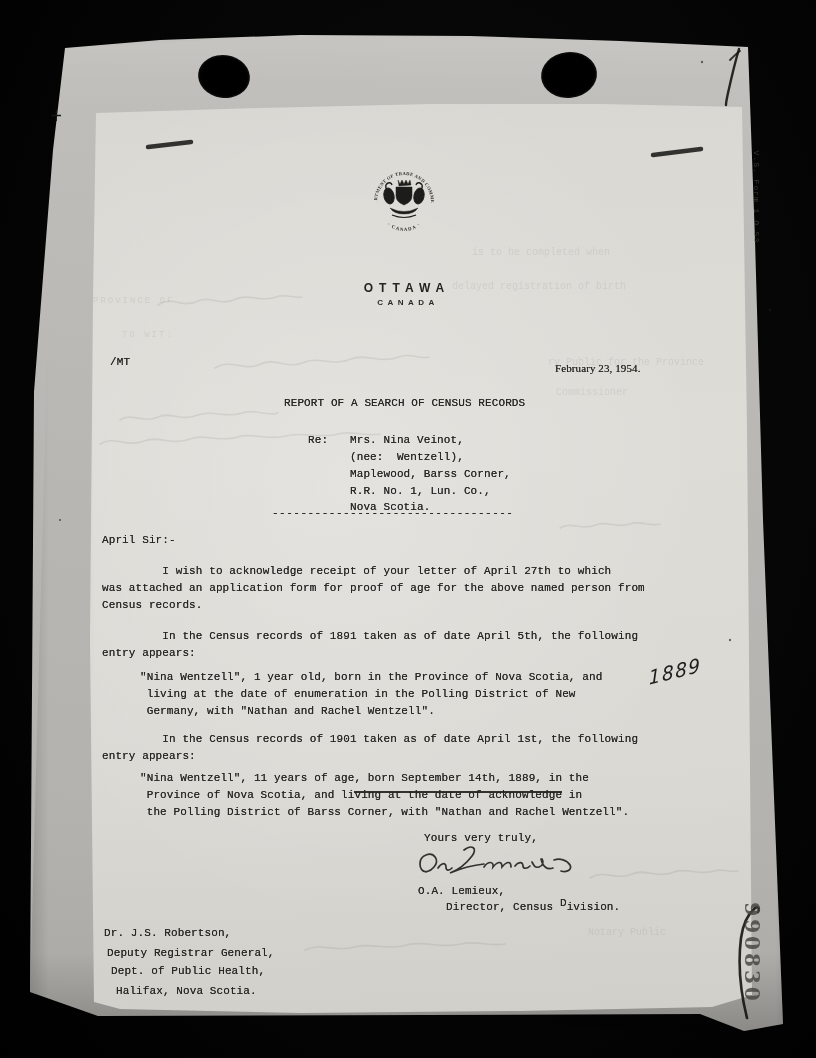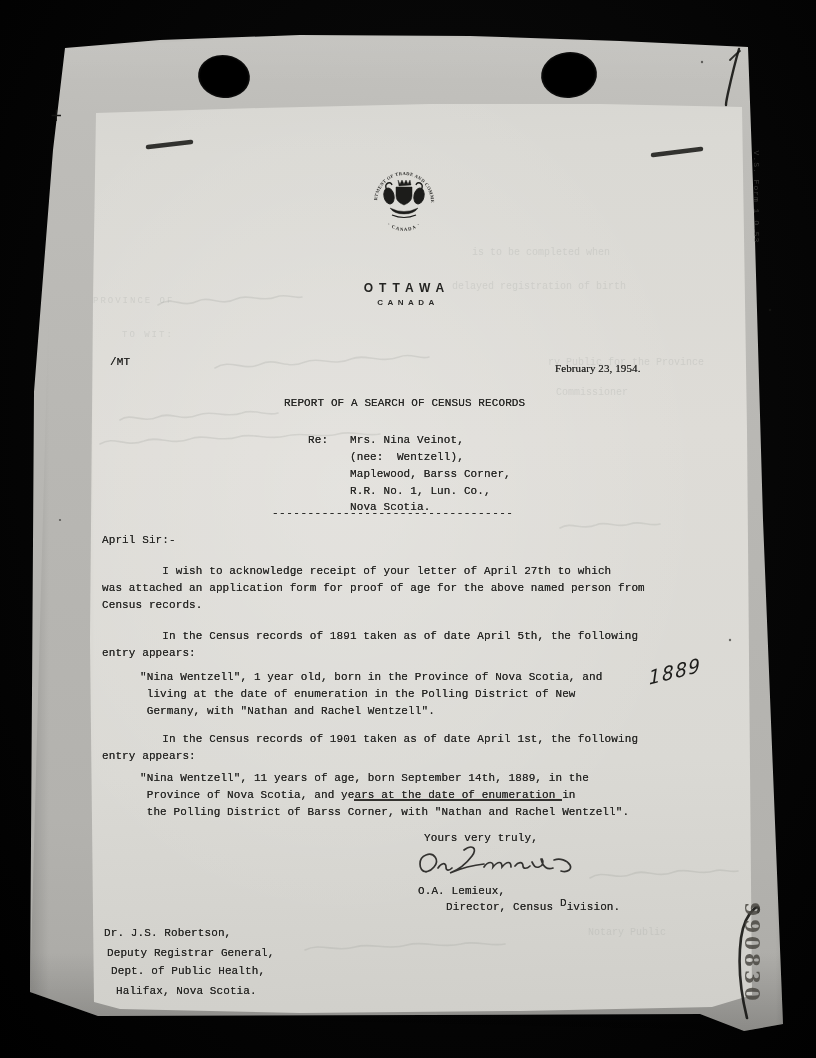--- a/index.html
+++ b/index.html
@@ -41,21 +41,21 @@
   #hole-left{left:198px;top:55px;width:52px;height:43px;transform:rotate(8deg);}
   #hole-right{left:541px;top:52px;width:56px;height:46px;transform:rotate(-6deg);}
 
   
   .tline{
     position:absolute;white-space:pre;
     font:11px/15px "Liberation Mono", monospace;
     color:#262624;text-shadow:0 0 .5px rgba(40,40,38,.85);
     letter-spacing:.1px;
   }
-  .u-seg{border-bottom:2px solid #33322f;padding-bottom:15px;margin-top:32px;}
+  .u-seg{border-bottom:2px solid #33322f;padding-bottom:7px;margin-top:32px;}
 
   
   .lh-org{
     position:absolute;left:405px;top:248px;transform:translateX(-50%);
     font-family:"Liberation Serif", serif;font-variant:small-caps;font-weight:700;
     font-size:27px;letter-spacing:1.5px;color:#1e1e1c;white-space:nowrap;
   }
   .lh-city{
     position:absolute;left:407px;top:281px;transform:translateX(-50%);
     font-family:"Liberation Sans", sans-serif;font-weight:700;
@@ -166,21 +166,21 @@
   <div class="tline" style="left:140px;top:670px;">"Nina Wentzell", 1 year old, born in the Province of Nova Scotia, and</div>
   <div class="tline" style="left:140px;top:687px;"> living at the date of enumeration in the Polling District of New</div>
   <div class="tline" style="left:140px;top:704px;"> Germany, with "Nathan and Rachel Wentzell".</div>
 
   <div class="hand-year">1889</div>
 
   <div class="tline" style="left:102px;top:732px;">         In the Census records of 1901 taken as of date April 1st, the following</div>
   <div class="tline" style="left:102px;top:749px;">entry appears:</div>
 
   <div class="tline" style="left:140px;top:771px;"><span>"Nina Wentzell", 11 years of age</span><span class="u-seg">, born September 14th, 1889, in</span><span> the</span></div>
-  <div class="tline" style="left:140px;top:788px;"> Province of Nova Scotia, and years at the date of enumeration in</div>
+  <div class="tline" style="left:140px;top:788px;"> Province of Nova Scotia, and living at the date of acknowledge in</div>
   <div class="tline" style="left:140px;top:805px;"> the Polling District of Barss Corner, with "Nathan and Rachel Wentzell".</div>
 
   <div class="tline" style="left:424px;top:831px;">Yours very truly,</div>
 
   <svg class="overlay" style="left:402px;top:842px;" width="180" height="46" viewBox="0 0 180 46">
     <g fill="none" stroke="#262523" stroke-width="1.7" stroke-linecap="round" opacity="0.92">
       <path d="M24,30 c-8,-2 -8,-14 0,-17 c8,-3 14,5 8,12 c-4,5 -10,6 -12,3"></path>
       <path d="M36,26 c3,-5 8,-6 8,-1 c0,4 3,4 6,1"></path>
       <path d="M62,8 c8,-6 14,-2 8,6 c-6,8 -14,14 -22,17 c12,-5 24,-8 34,-9"></path>
       <path d="M82,25 c4,-6 10,-6 9,0 c5,-6 9,-6 9,0 c5,-6 9,-6 9,0"></path>

